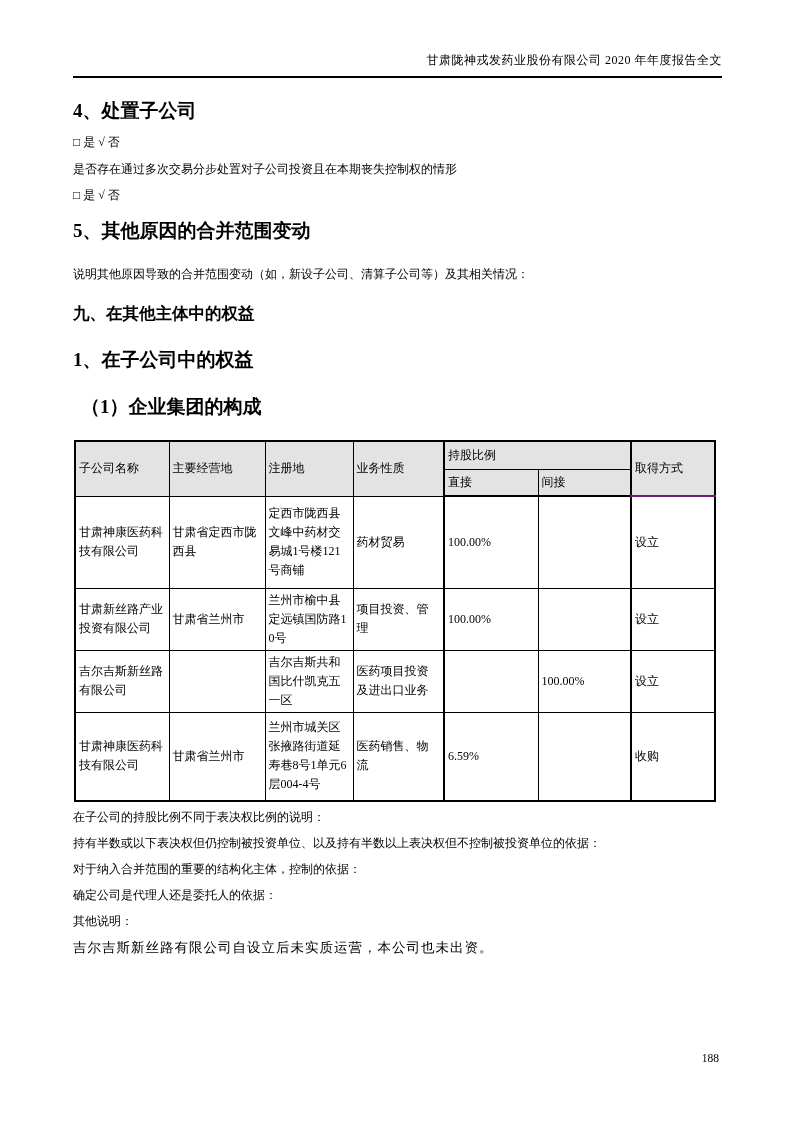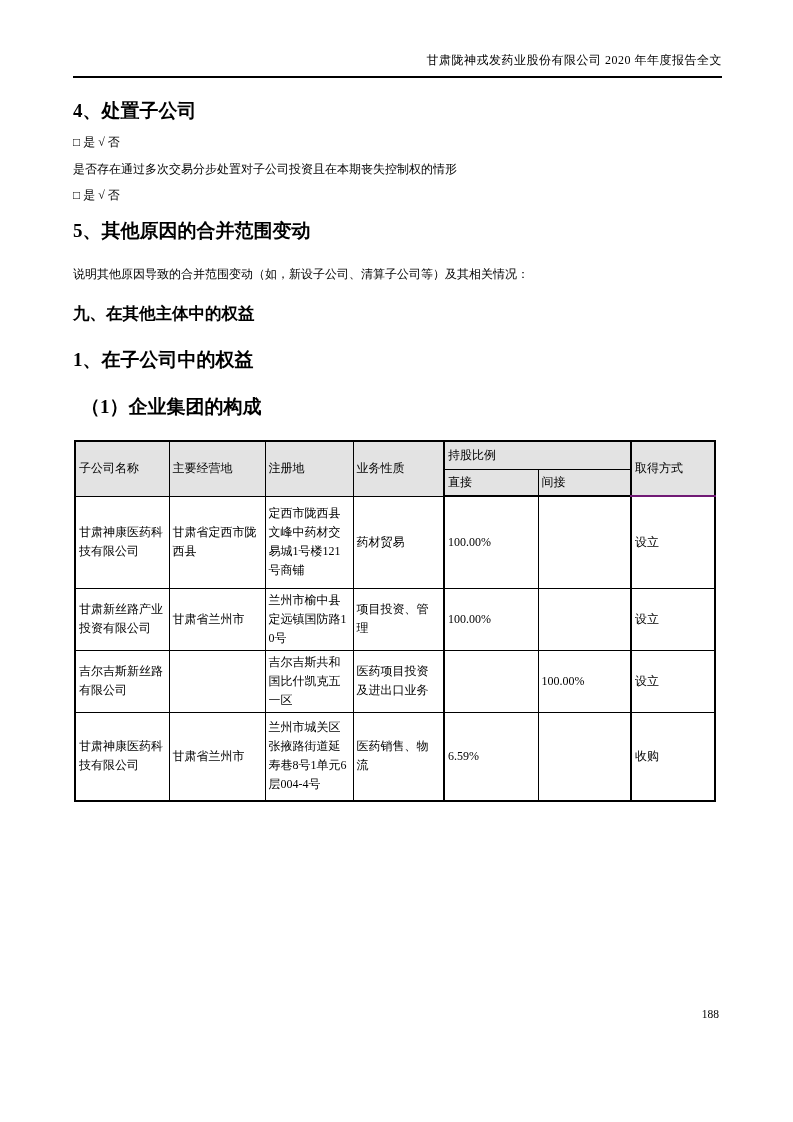--- a/index.html
+++ b/index.html
@@ -82,21 +82,21 @@
   .notes .para.first { margin-top: 7px; }
   .other-note {
     margin-top: 10px;
     font-size: 13.5px;
     line-height: 18px;
     letter-spacing: 1px;
   }
   .page-number {
     position: absolute;
     right: 74px;
-    top: 1008px;
+    top: 1052px;
     font-size: 11.5px;
   }
 </style>
 </head>
 <body>
 
 <div class="page">
 
   <div class="doc-header">
     <span>甘肃陇神戎发药业股份有限公司 2020 年年度报告全文</span>
@@ -175,16 +175,24 @@
         <td>甘肃省兰州市</td>
         <td>兰州市城关区张掖路街道延寿巷8号1单元6层004-4号</td>
         <td>医药销售、物流</td>
         <td class="num-cell bl2">6.59%</td>
         <td class="num-cell"></td>
         <td class="bl2">收购</td>
       </tr>
     </tbody>
   </table>
 
+  <div class="notes">
+    <div class="para first">在子公司的持股比例不同于表决权比例的说明：</div>
+    <div class="para">持有半数或以下表决权但仍控制被投资单位、以及持有半数以上表决权但不控制被投资单位的依据：</div>
+    <div class="para">对于纳入合并范围的重要的结构化主体，控制的依据：</div>
+    <div class="para">确定公司是代理人还是委托人的依据：</div>
+    <div class="para">其他说明：</div>
+    <div class="other-note">吉尔吉斯新丝路有限公司自设立后未实质运营，本公司也未出资。</div>
+  </div>
 
   <div class="page-number">188</div>
 
 </div>
 
 </body></html>

